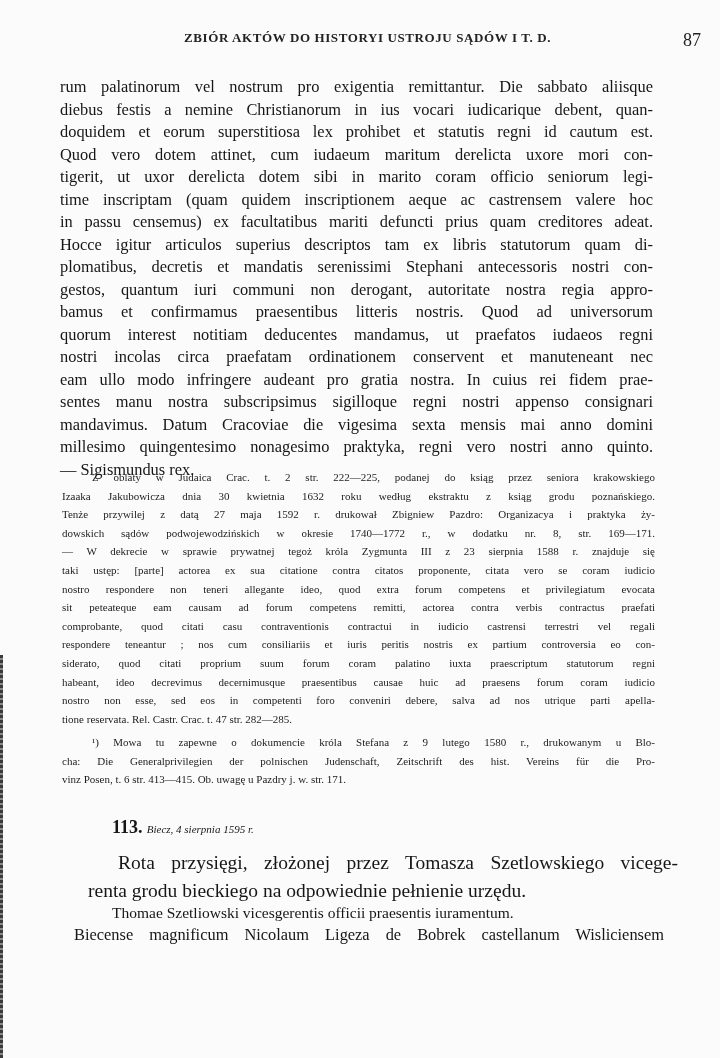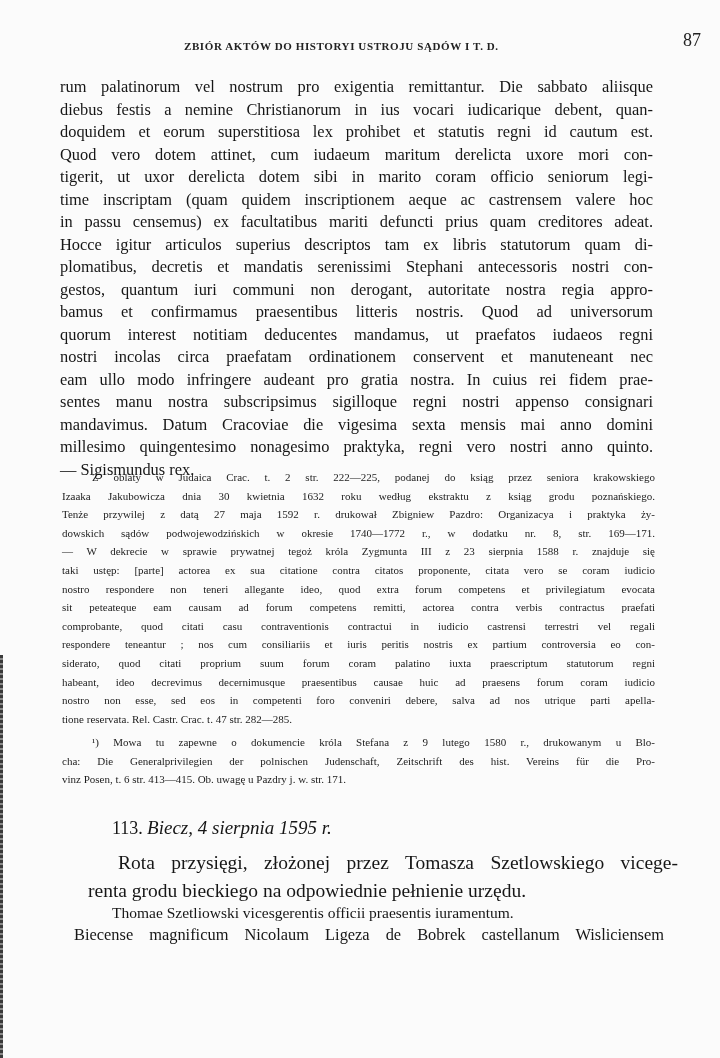--- a/index.html
+++ b/index.html
@@ -15,23 +15,23 @@
     .left-edge {
       position: absolute;
       left: 0;
       top: 655px;
       width: 3px;
       height: 403px;
       background: repeating-linear-gradient(to bottom, #3a3a3a 0px, #3a3a3a 3px, #8a8a8a 3px, #8a8a8a 5px);
     }
     .running-head {
       position: absolute;
-      top: 40px;
+      top: 30px;
       left: 184px;
-      font-size: 11px;
+      font-size: 13px;
       letter-spacing: 0.6px;
       font-variant: small-caps;
       font-weight: bold;
       color: #222;
       white-space: nowrap;
     }
     .page-number {
       position: absolute;
       top: 30px;
       left: 654px;
@@ -66,22 +66,22 @@
     .fn1 { top: 468px; }
     .fn2 { top: 733px; }
     .indent { padding-left: 30px; }
     .section-header {
       position: absolute;
       top: 817px;
       left: 112px;
       font-size: 17px;
       white-space: nowrap;
     }
-    .section-header .num { font-weight: normal; font-size: 18px; }
-    .section-header .place { font-style: italic; font-size: 19px; margin-top: 17px; }
+    .section-header .num { font-weight: bold; font-size: 18px; }
+    .section-header .place { font-style: italic; font-size: 11px; margin-top: 17px; }
     .section-title {
       position: absolute;
       top: 849px;
       left: 88px;
       width: 590px;
       font-size: 19.5px;
       line-height: 28px;
     }
     .latin-title {
       position: absolute;

